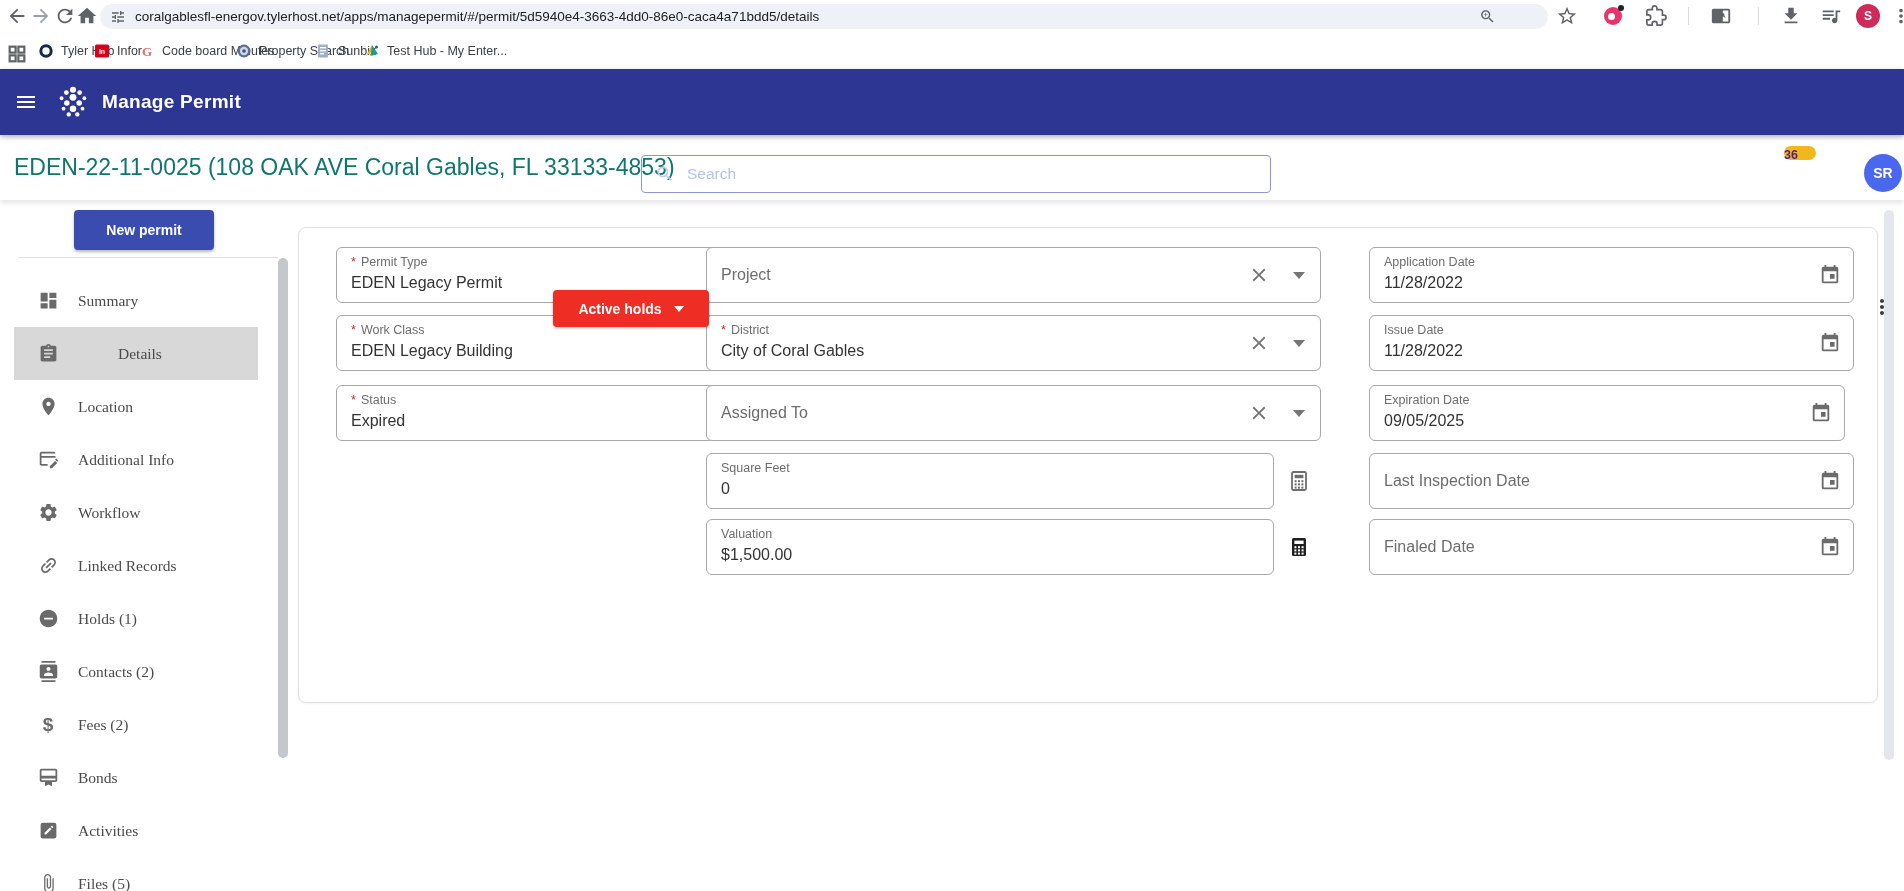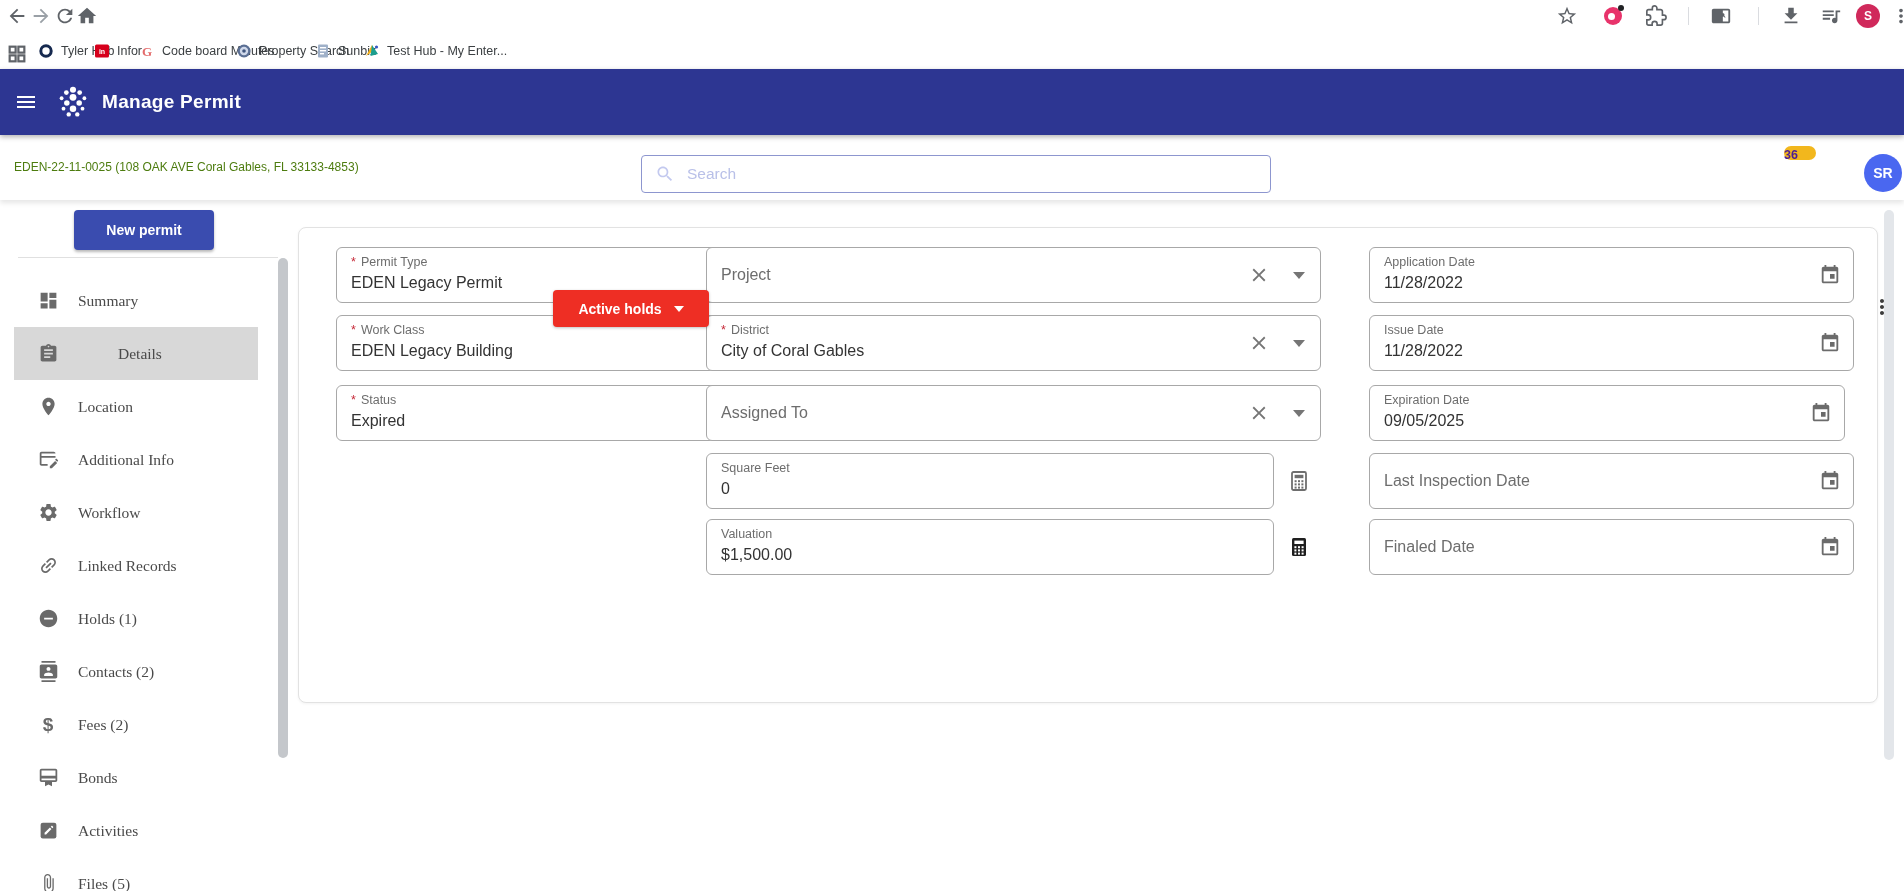--- a/index.html
+++ b/index.html
@@ -38,21 +38,21 @@
   .hdr-search { position:absolute; left:641px; top:86px; width:630px; height:38px; border:1px solid #8d96cf; border-radius:4px; display:flex; align-items:center; }
   .hdr-search .mag { width:20px; height:20px; color:#c3c9ef; margin-left:13px; flex:none; }
   .hdr-search .mag svg { width:20px; height:20px; }
   .hdr-search input { flex:1; background:transparent; border:none; outline:none; margin-left:12px; font-size:15.5px; color:#fff; font-family:inherit; }
   .hdr-search input::placeholder { color:#b9c0e8; opacity:1; }
   .notif-badge { position:absolute; left:1784px; top:77px; min-width:32px; height:14px; background:#f2b71d; border-radius:10px; color:#4c1d95; font-size:12.5px; font-weight:bold; text-align:left; line-height:19px; z-index:6; }
   .avatar-sr { position:absolute; left:1864px; top:85px; width:38px; height:38px; background:#4a67f0; border-radius:50%; color:#fff; font-size:14px; font-weight:bold; text-align:center; line-height:38px; }
 
   
   .title-bar { position:absolute; left:0; top:135px; width:1904px; height:65px; background:#fff; box-shadow:0 3px 5px rgba(0,0,0,.10); z-index:4; }
-  .page-title { position:absolute; left:14px; top:0; height:65px; line-height:65px; font-size:12px; color:#4d7c0f; }
+  .page-title { position:absolute; left:14px; top:0; height:65px; line-height:65px; font-size:23px; color:#0f766e; }
   .holds-btn { position:absolute; left:553px; top:155px; width:156px; height:37px; background:#ee2e24; border:none; border-radius:4px; color:#fff; font-size:14px; font-weight:bold; font-family:inherit; display:flex; align-items:center; justify-content:center; gap:12px; box-shadow:0 1px 3px rgba(0,0,0,.25); cursor:pointer; }
   .holds-btn .caret { width:0; height:0; border-left:5px solid transparent; border-right:5px solid transparent; border-top:6px solid #fff; }
   .kebab-dark { position:absolute; left:1870px; top:160px; width:24px; height:24px; color:#3c3c3c; }
   .kebab-dark svg { width:24px; height:24px; }
 
   
   .content { position:absolute; left:0; top:200px; width:1904px; height:691px; background:#fff; }
   .new-permit-btn { position:absolute; left:74px; top:10px; width:140px; height:40px; background:#3a4caf; border:none; border-radius:4px; color:#fff; font-size:14px; font-weight:bold; font-family:inherit; box-shadow:0 2px 3px rgba(0,0,0,.28); cursor:pointer; }
   .side-divider { position:absolute; left:18px; top:57px; width:260px; height:1px; background:#e0e0e0; }
   .nav-item { position:absolute; left:14px; width:244px; height:53px; display:flex; align-items:center; cursor:pointer; }
@@ -102,20 +102,33 @@
         <svg viewBox="0 0 24 24" fill="currentColor">
           <path d="M17.65 6.35C16.2 4.9 14.21 4 12 4c-4.42 0-7.99 3.58-7.99 8s3.57 8 7.99 8c3.73 0 6.84-2.55 7.73-6h-2.08c-.82 2.33-3.04 4-5.65 4-3.31 0-6-2.69-6-6s2.69-6 6-6c1.66 0 3.14.69 4.22 1.78L13 11h7V4l-2.35 2.35z"></path>
         </svg>
       </span>
     <span class="tb-btn" style="left:76px">
         <svg viewBox="0 0 24 24" fill="currentColor">
           <path d="M10 20v-6h4v6h5v-8h3L12 3 2 12h3v8z"></path>
         </svg>
       </span>
 
+    <div class="url-pill">
+      <span class="site-ic">
+          <svg viewBox="0 0 24 24" fill="currentColor">
+            <path d="M3 17v2h6v-2H3zM3 5v2h10V5H3zm10 16v-2h8v-2h-8v-2h-2v6h2zM7 9v2H3v2h4v2h2V9H7zm14 4v-2H11v2h10zm-6-4h2V7h4V5h-4V3h-2v6z"></path>
+          </svg>
+        </span>
+      <span class="url-text">coralgablesfl-energov.tylerhost.net/apps/managepermit/#/permit/5d5940e4-3663-4dd0-86e0-caca4a71bdd5/details</span>
+      <span class="zoom-ic">
+          <svg viewBox="0 0 24 24" fill="currentColor">
+            <path d="M15.5 14h-.79l-.28-.27C15.41 12.59 16 11.11 16 9.5 16 5.91 13.09 3 9.5 3S3 5.91 3 9.5 5.91 16 9.5 16c1.61 0 3.09-.59 4.23-1.57l.27.28v.79l5 4.99L20.49 19l-4.99-5zm-6 0C7.01 14 5 11.99 5 9.5S7.01 5 9.5 5 14 7.01 14 9.5 11.99 14 9.5 14zm2.5-4h-2v2H9v-2H7V9h2V7h1v2h2v1z"></path>
+          </svg>
+        </span>
+    </div>
     <span class="tb-btn" style="left:1556px">
         <svg viewBox="0 0 24 24" fill="currentColor">
           <path d="M22 9.24l-7.19-.62L12 2 9.19 8.63 2 9.24l5.46 4.73L5.82 21 12 17.27 18.18 21l-1.63-7.03L22 9.24zM12 15.4l-3.76 2.27 1-4.28-3.32-2.88 4.38-.38L12 6.1l1.71 4.04 4.38.38-3.32 2.88 1 4.28L12 15.4z"></path>
         </svg>
       </span>
 
     <span class="ext-pink">
         <span class="w"></span>
         <span class="dot"></span>
       </span>

